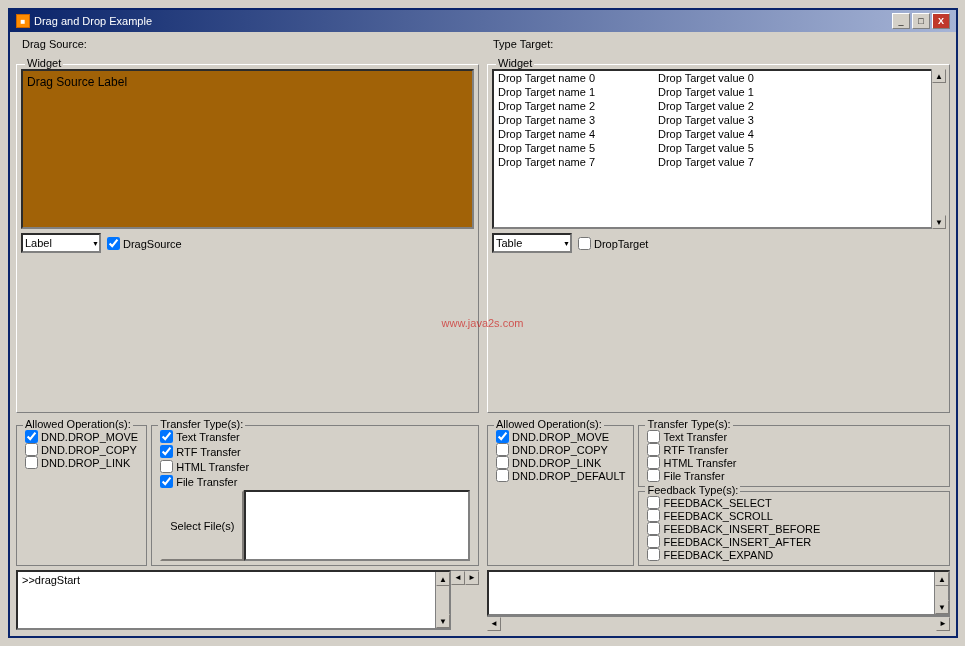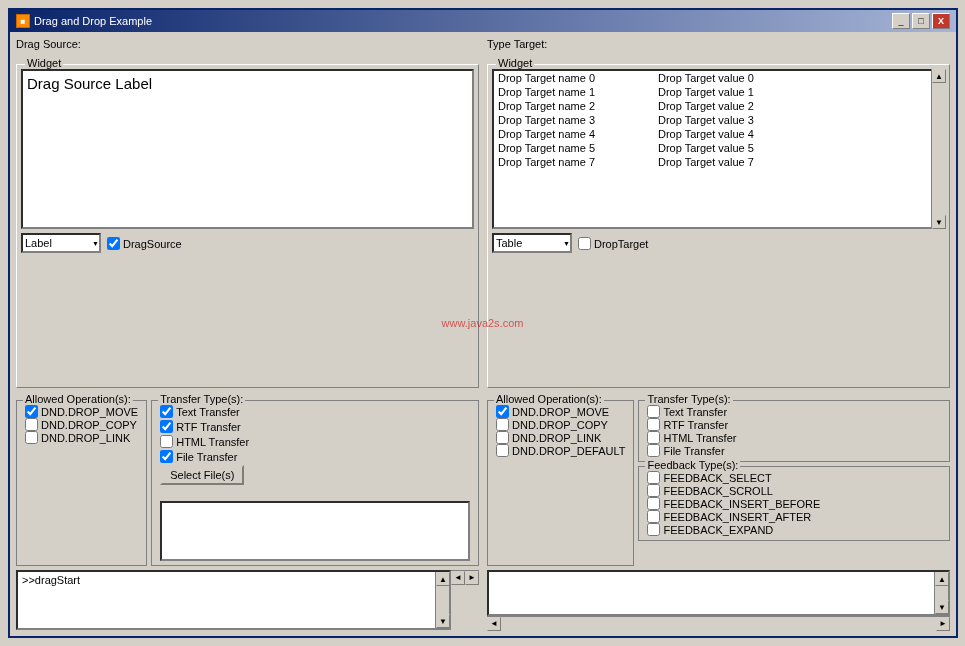--- a/index.html
+++ b/index.html
@@ -77,43 +77,44 @@
     }
     .panel-left, .panel-right {
       flex: 1;
       display: flex;
       flex-direction: column;
       gap: 4px;
     }
     .section-label {
       font-size: 11px;
       margin-bottom: 2px;
+      margin-left: 6px;
     }
     .groupbox {
       border: 1px solid #808080;
       border-top-color: #ffffff;
       border-left-color: #ffffff;
       padding: 4px;
       position: relative;
       background: #d4d0c8;
     }
     .groupbox-title {
       position: absolute;
       top: -8px;
       left: 8px;
       background: #d4d0c8;
       padding: 0 2px;
       font-size: 11px;
     }
     .widget-area {
-      background: #ffffff;
+      background: #a16207;
       border: 2px inset #808080;
       height: 160px;
       padding: 4px;
-      font-size: 15px;
+      font-size: 12px;
     }
     .table-area {
       background: white;
       border: 2px inset #808080;
       height: 160px;
       overflow-y: scroll;
       font-size: 11px;
     }
     .table-row-item {
       display: flex;
@@ -205,22 +206,22 @@
     .feedback-group-title {
       position: absolute;
       top: -8px;
       left: 6px;
       background: #d4d0c8;
       padding: 0 2px;
       font-size: 11px;
     }
     .file-area {
       display: flex;
-      flex-direction: column;
-      gap: 16px;
+      flex-direction: row;
+      gap: 0;
       flex: 1;
       justify-content: center;
     }
     .select-files-btn {
       border: 2px outset #d4d0c8;
       background: #d4d0c8;
       padding: 2px 8px;
       font-size: 11px;
       cursor: pointer;
       width: fit-content;

